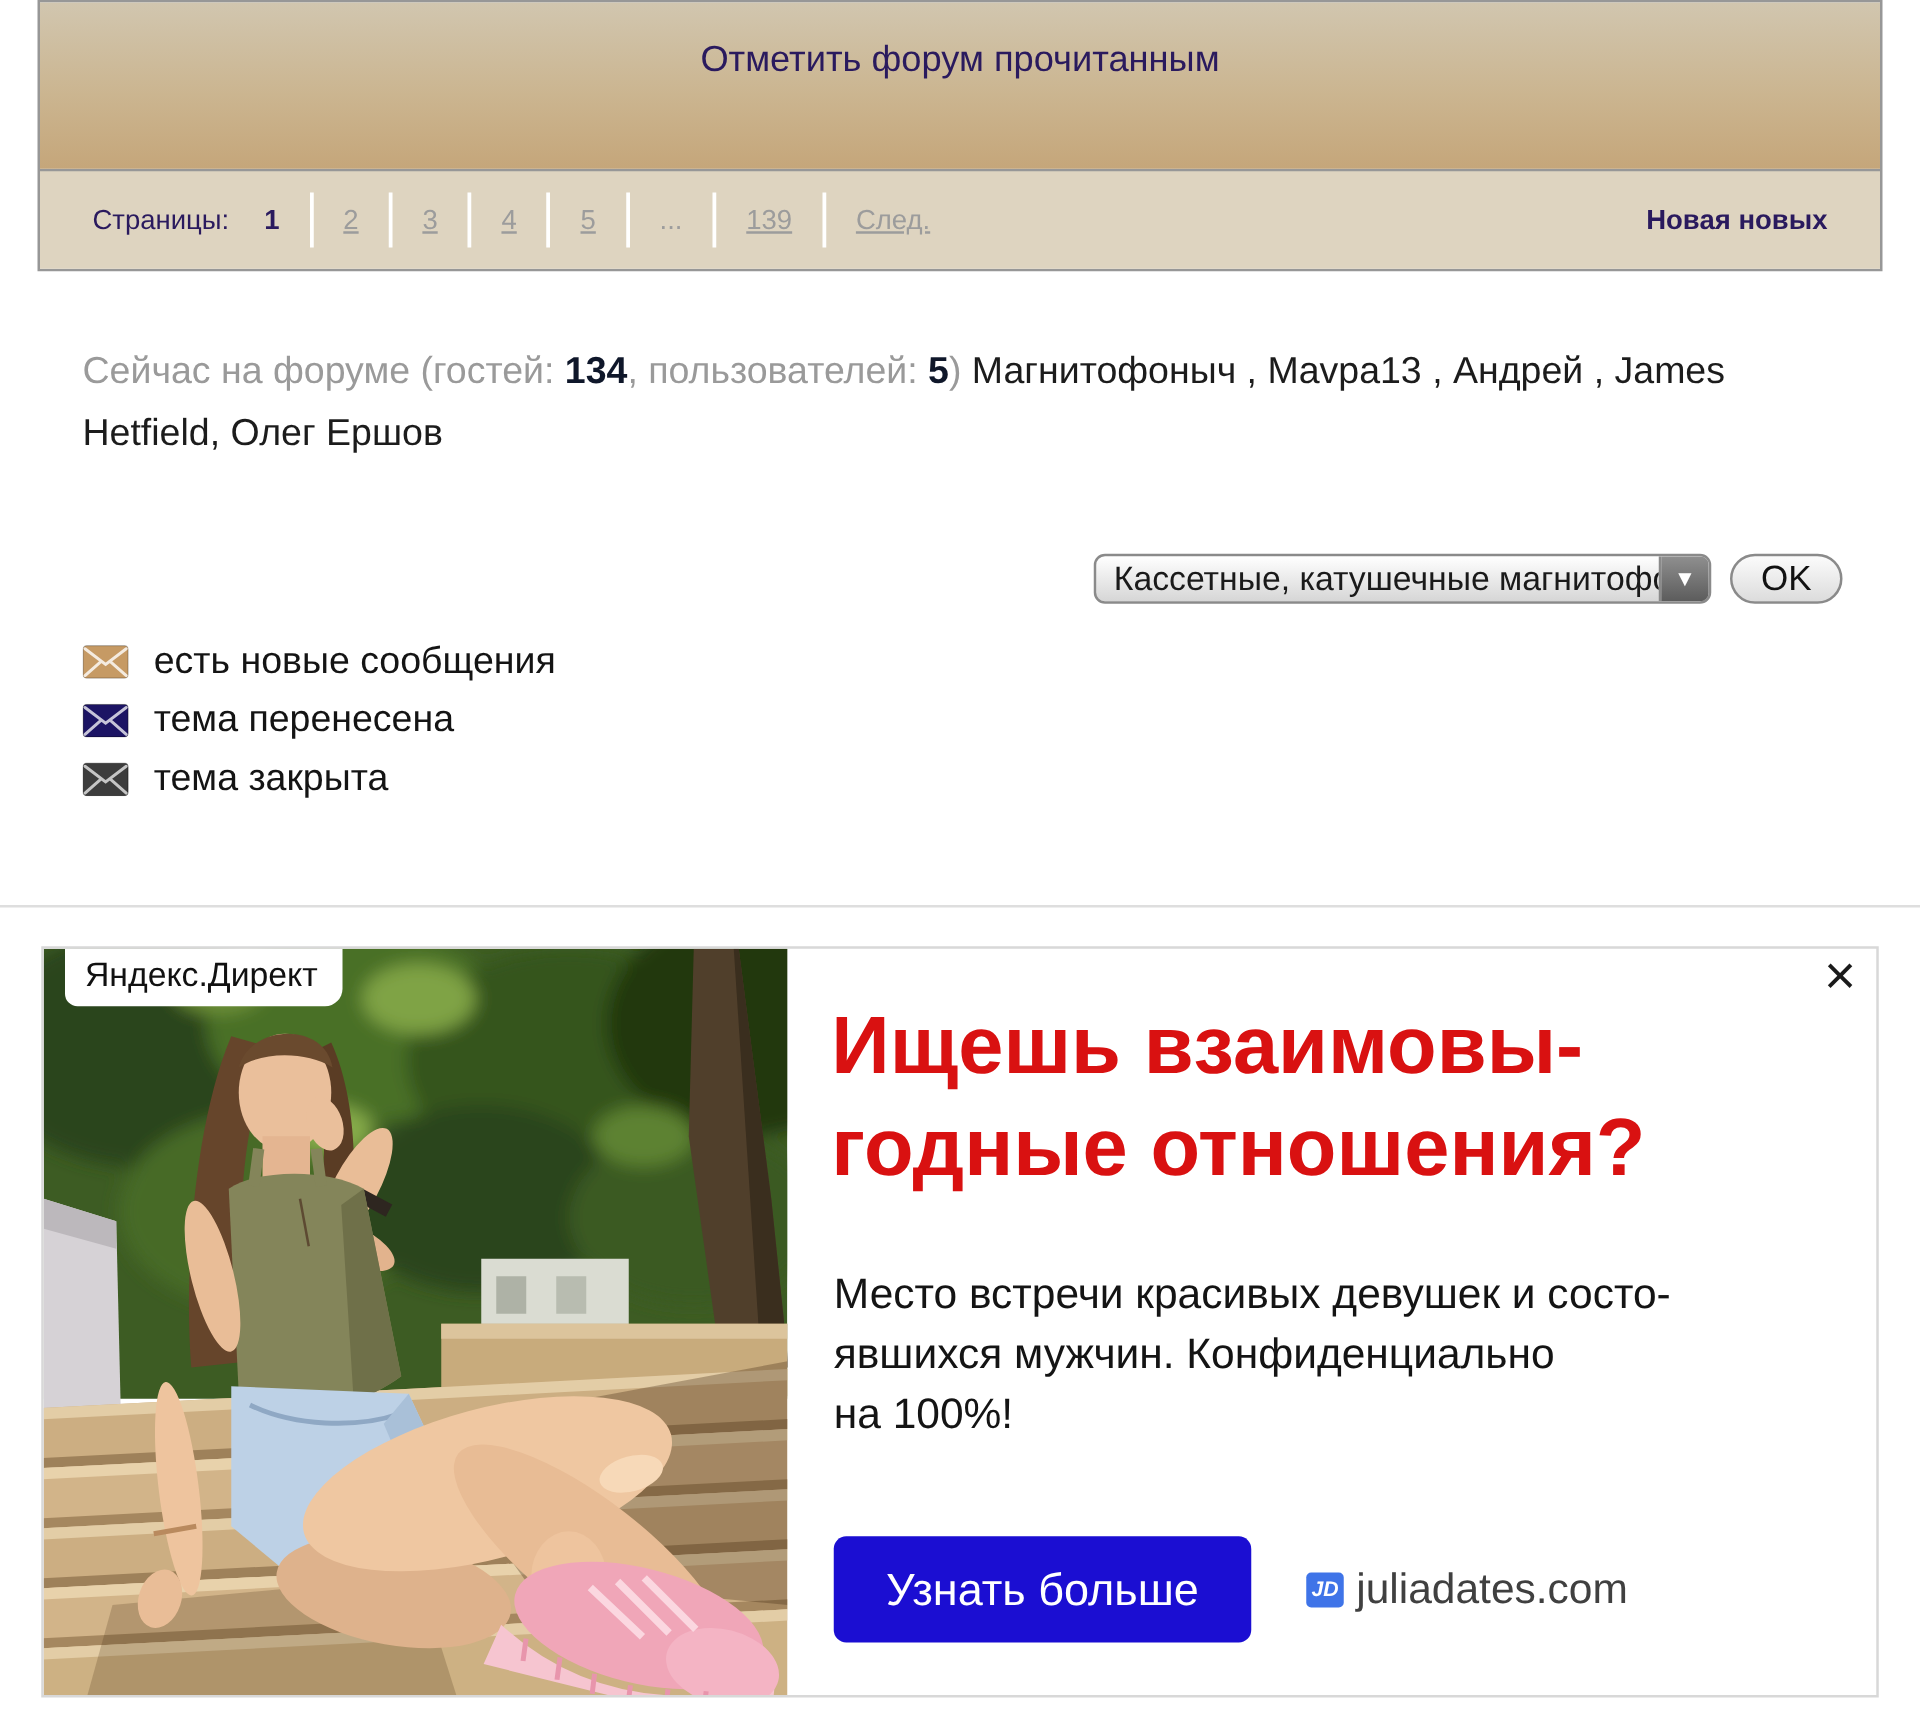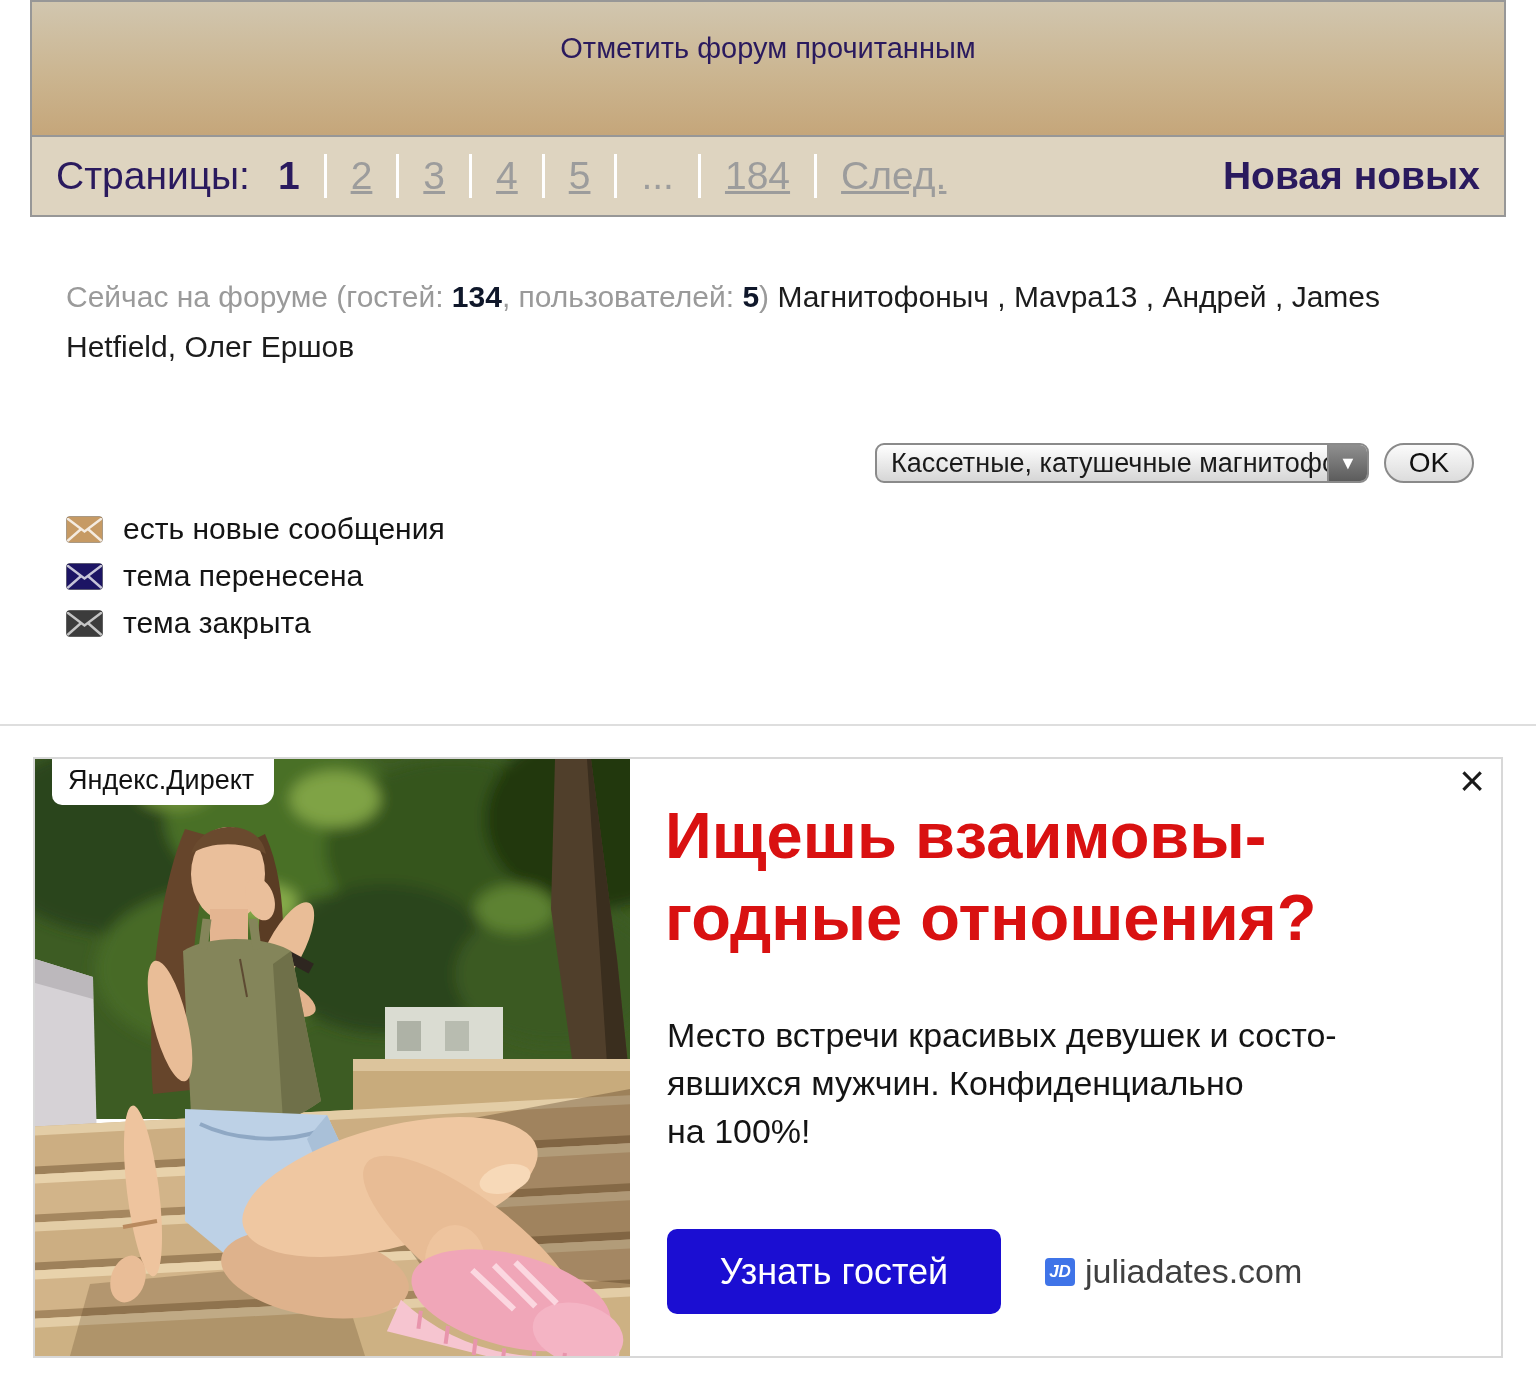--- a/index.html
+++ b/index.html
@@ -6,21 +6,21 @@
   body { background:#fff; font-family:"Liberation Sans", sans-serif; }
   .page { position:relative; width:1536px; height:1386px; background:#fff; overflow:hidden; }
 
   
   .topbox { position:absolute; left:30px; top:0; width:1476px; border:2px solid #979797; }
   .topbox-upper { position:relative; height:133px;
     background:linear-gradient(180deg,#d1c6af 0%,#cbb590 55%,#c5a67a 100%); }
   .mark-read { position:absolute; top:30px; left:0; width:100%; text-align:center;
     font-size:29px; color:#2a1a5e; cursor:pointer; }
   .pagebar { display:flex; align-items:center; height:80px; background:#ded4c0;
-    border-top:2px solid #979797; padding:0 24px; font-size:39px; }
+    border-top:2px solid #979797; padding:0 42px; font-size:22px; }
   .pg-label { color:#2a1a5e; }
   .pg-current { color:#2a1a5e; font-weight:bold; margin-left:28px; }
   .pg-sep { width:3px; height:44px; background:#ffffff; margin:0 24px; }
   .pg-link { color:#9c9c9c; text-decoration:underline; cursor:pointer; }
   .pg-ellipsis { color:#9c9c9c; }
   .new-topic { margin-left:auto; color:#2a1a5e; font-weight:bold; cursor:pointer; }
 
   
   .online { position:absolute; left:66px; top:272px; width:1350px;
     font-size:30px; line-height:50px; color:#9a9a9a; }
@@ -86,21 +86,21 @@
       <span class="pg-link">2</span>
       <span class="pg-sep"></span>
       <span class="pg-link">3</span>
       <span class="pg-sep"></span>
       <span class="pg-link">4</span>
       <span class="pg-sep"></span>
       <span class="pg-link">5</span>
       <span class="pg-sep"></span>
       <span class="pg-ellipsis">...</span>
       <span class="pg-sep"></span>
-      <span class="pg-link">184</span>
+      <span class="pg-link">139</span>
       <span class="pg-sep"></span>
       <span class="pg-link">След.</span>
       <span class="new-topic">Новая новых</span>
     </div>
   </div>
 
   <div class="online"><span>Сейчас на форуме (гостей: </span><b>134</b><span>, пользователей: </span><b>5</b><span>) </span><span class="uname">Магнитофоныч</span><span class="usep"> , </span><span class="uname">Mavpa13</span><span class="usep"> , </span><span class="uname">Андрей</span><span class="usep"> , </span><span class="uname">James Hetfield</span><span class="usep">, </span><span class="uname">Олег Ершов</span></div>
 
   <div class="jump-select">
     <div class="jump-text">Кассетные, катушечные магнитофоны (а</div>
@@ -243,19 +243,19 @@
       <div>годные отношения?</div>
     </div>
 
     <div class="ad-body">
       <div>Место встречи красивых девушек и состо-</div>
       <div>явшихся мужчин. Конфиденциально</div>
       <div>на 100%!</div>
     </div>
 
     <div class="ad-cta-row">
-      <div class="cta-btn">Узнать гостей</div>
+      <div class="cta-btn">Узнать больше</div>
       <div class="brand-badge">JD</div>
       <div class="ad-domain">juliadates.com</div>
     </div>
 
   </div>
 </div>
 
 </body></html>

